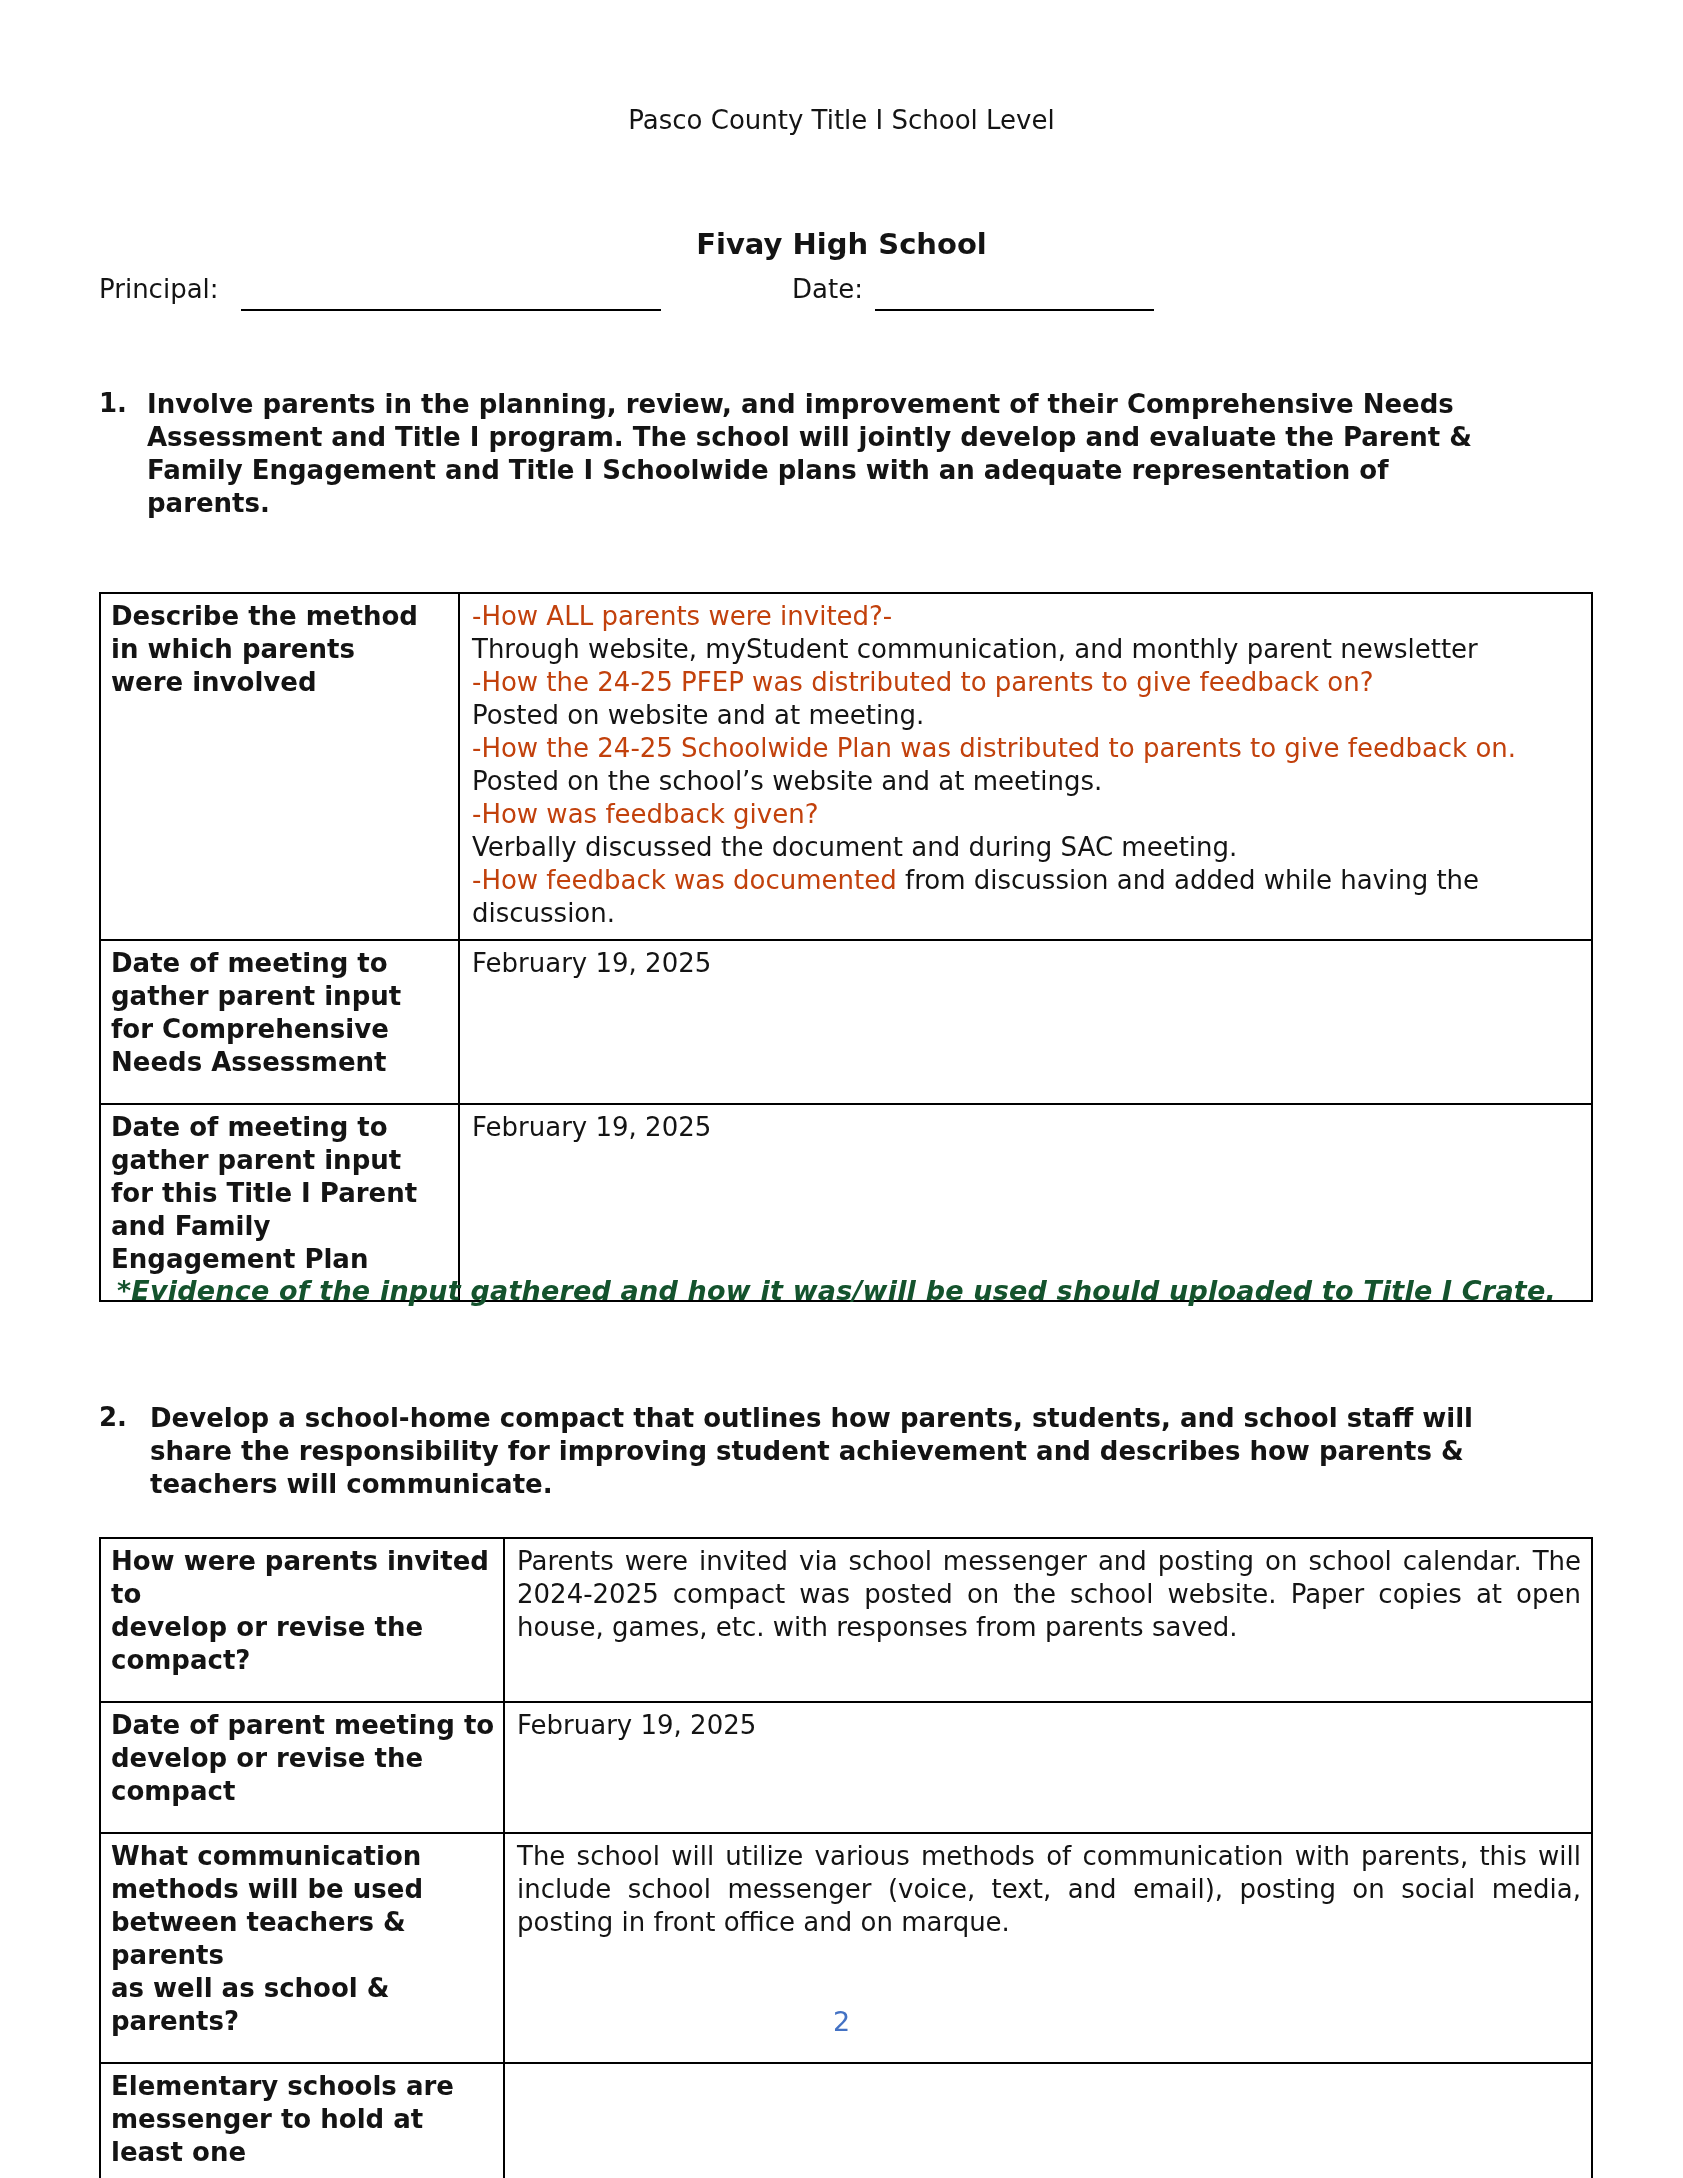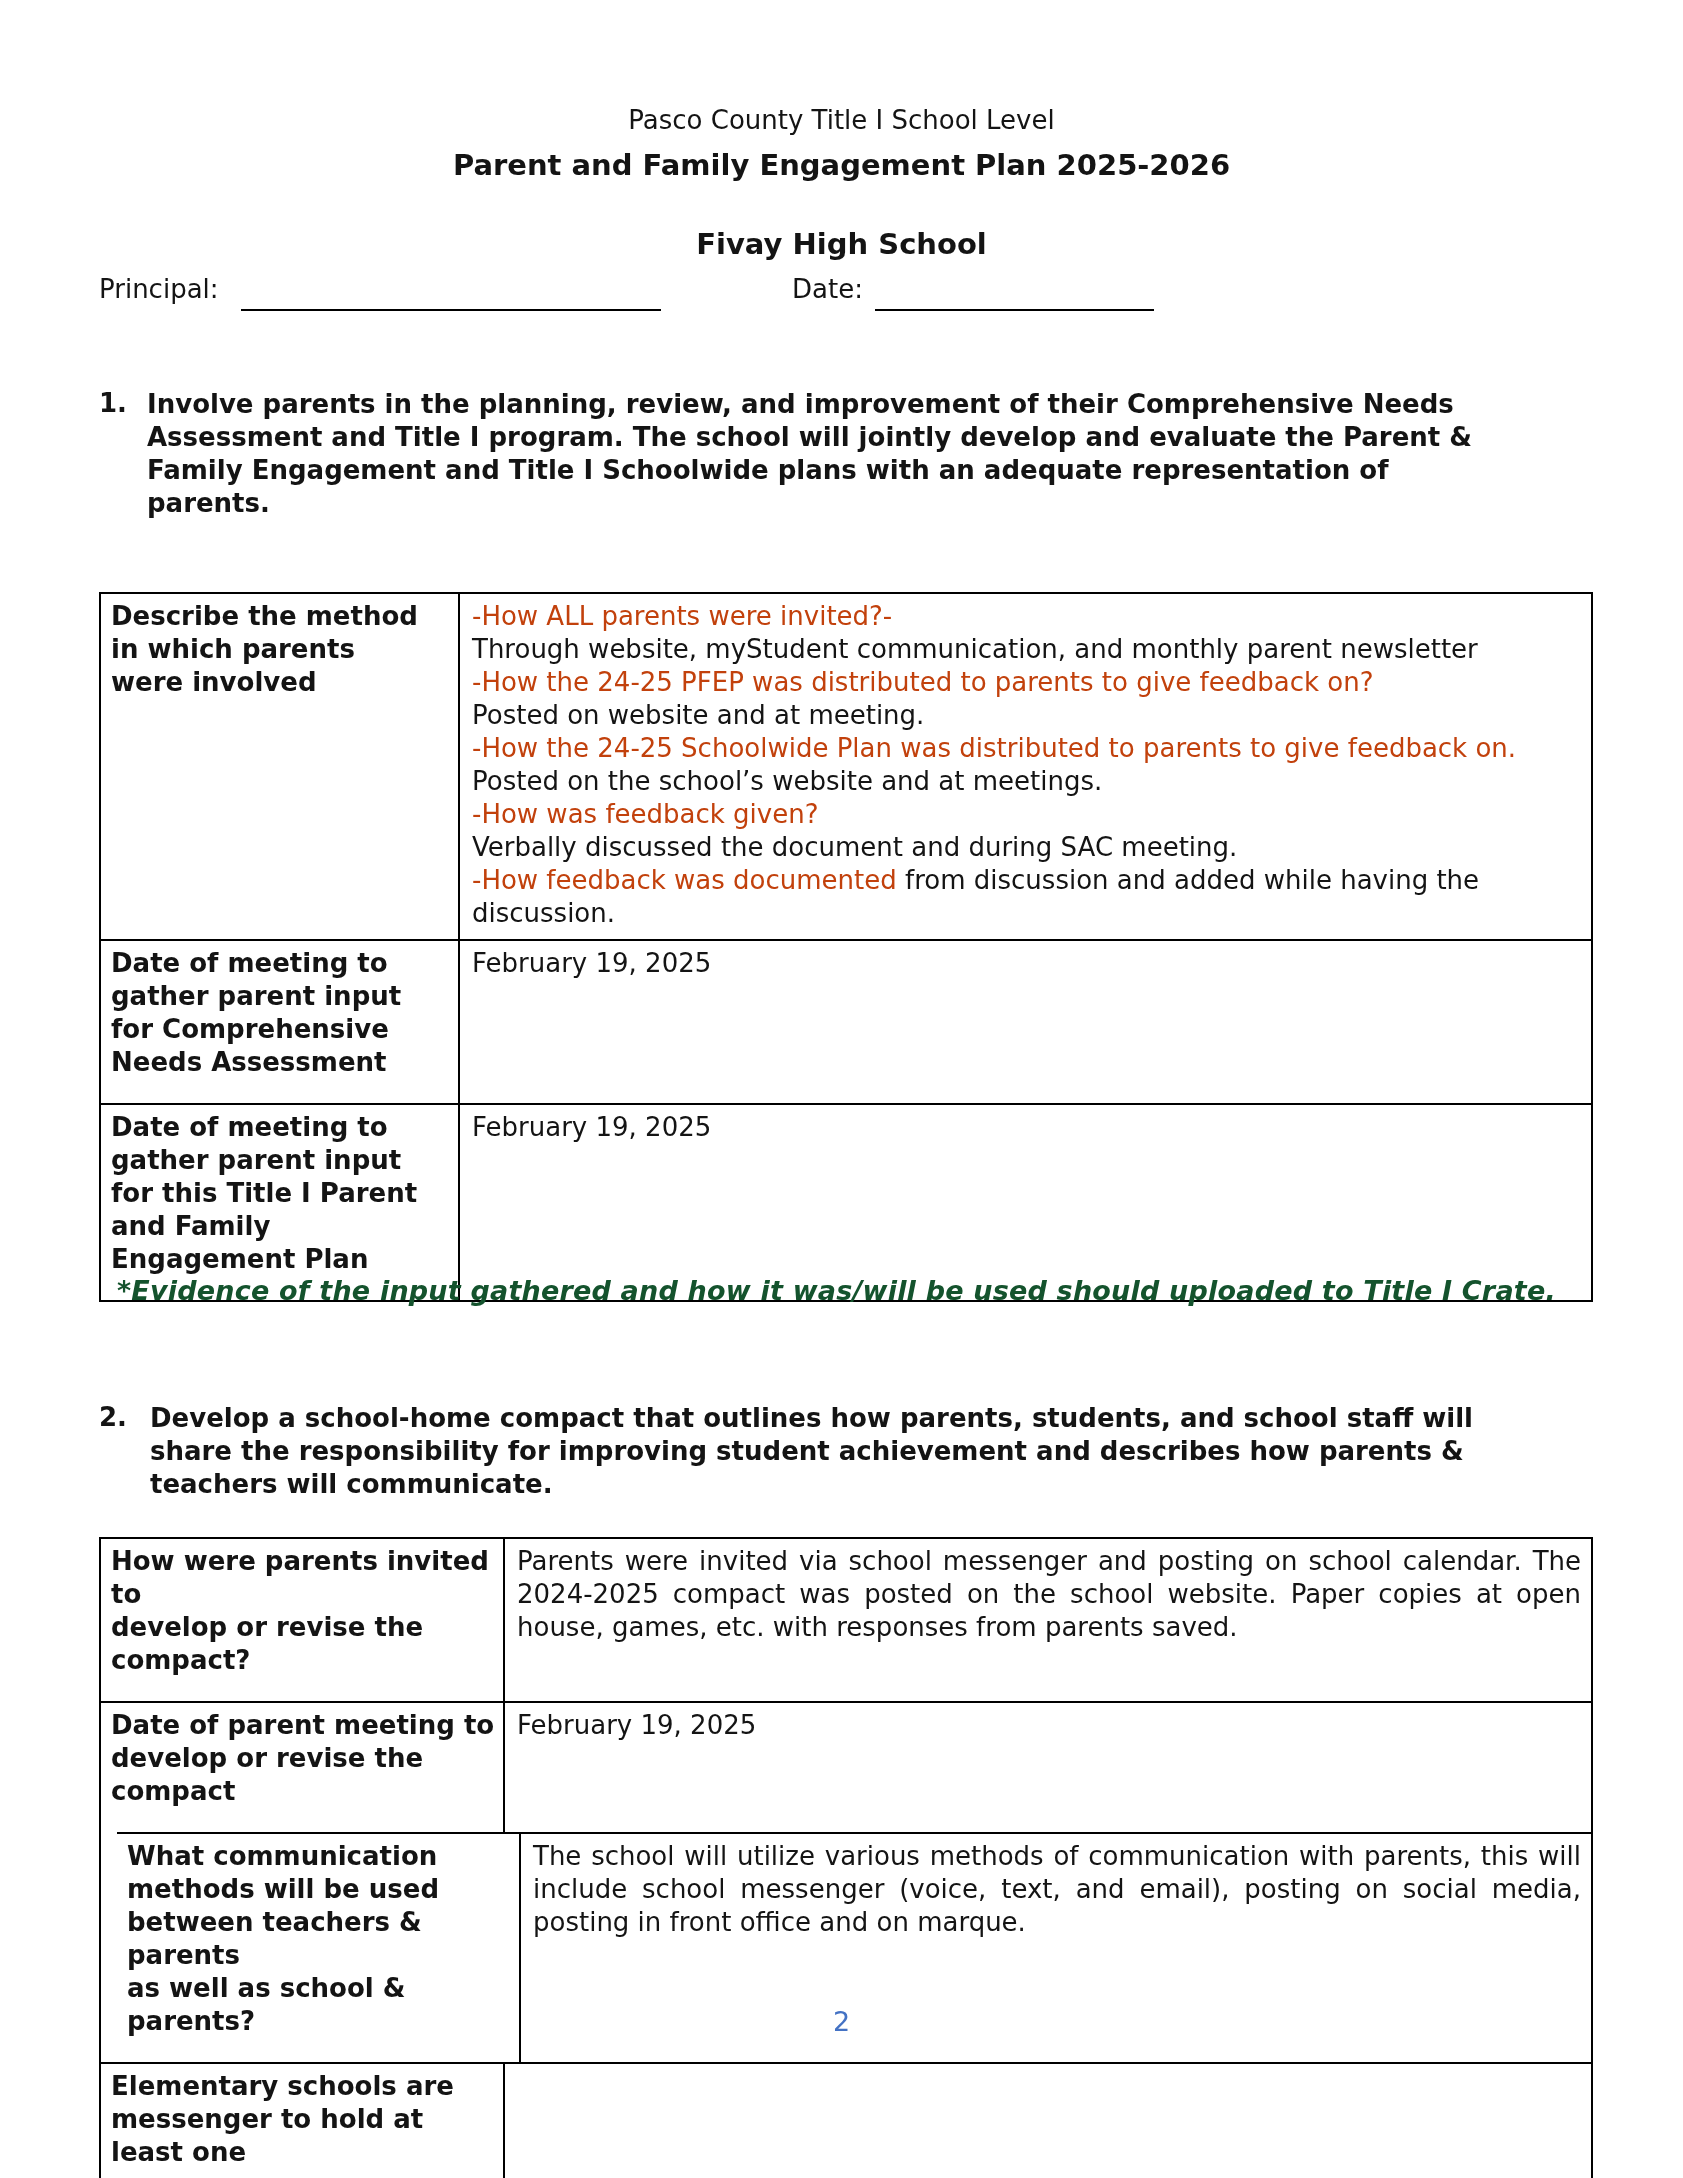--- a/index.html
+++ b/index.html
@@ -56,41 +56,40 @@
   .t-value{
     flex:1;font-size:26px;line-height:33px;
     padding:6px 10px 6px 12px;box-sizing:border-box;
   }
   .t-value.justify{text-align:justify;}
   #table1 .t-row:nth-child(1){min-height:345px;}
   #table1 .t-row:nth-child(2){min-height:131px;}
   #table1 .t-row:nth-child(3){min-height:161px;}
   #table2 .t-row:nth-child(1){min-height:161px;}
   #table2 .t-row:nth-child(2){min-height:97px;}
-  #table2 .t-row:nth-child(3){min-height:130px;margin-left:16px;}
+  #table2 .t-row:nth-child(3){min-height:130px;}
   #table2 .t-row:nth-child(4){min-height:62px;}
   .para span.red{color:#c2410c;}
   
   .evidence-note{
     position:absolute;top:1275px;left:117px;
     font-size:27px;font-weight:bold;font-style:italic;
     color:#14532d;letter-spacing:0.2px;
   }
   .page-number{
     position:absolute;top:2006px;left:0;right:0;
     text-align:center;font-size:27px;color:#4472c4;
   }
 </style>
 </head>
 <body>
 
 <div class="page">
 
   <div class="h-line1">Pasco County Title I School Level</div>
-  <div class="h-line2">Parent and Family Engagement Plan 2025-2026</div>
   <div class="h-school">Fivay High School</div>
 
   <span class="principal-label">Principal:</span>
   <span class="blank-line blank-principal"></span>
   <span class="date-label">Date:</span>
   <span class="blank-line blank-date"></span>
 
 
   <div class="item-num num1">1.</div>
   <div class="item-body body1">Involve parents in the planning, review, and improvement of their Comprehensive Needs

